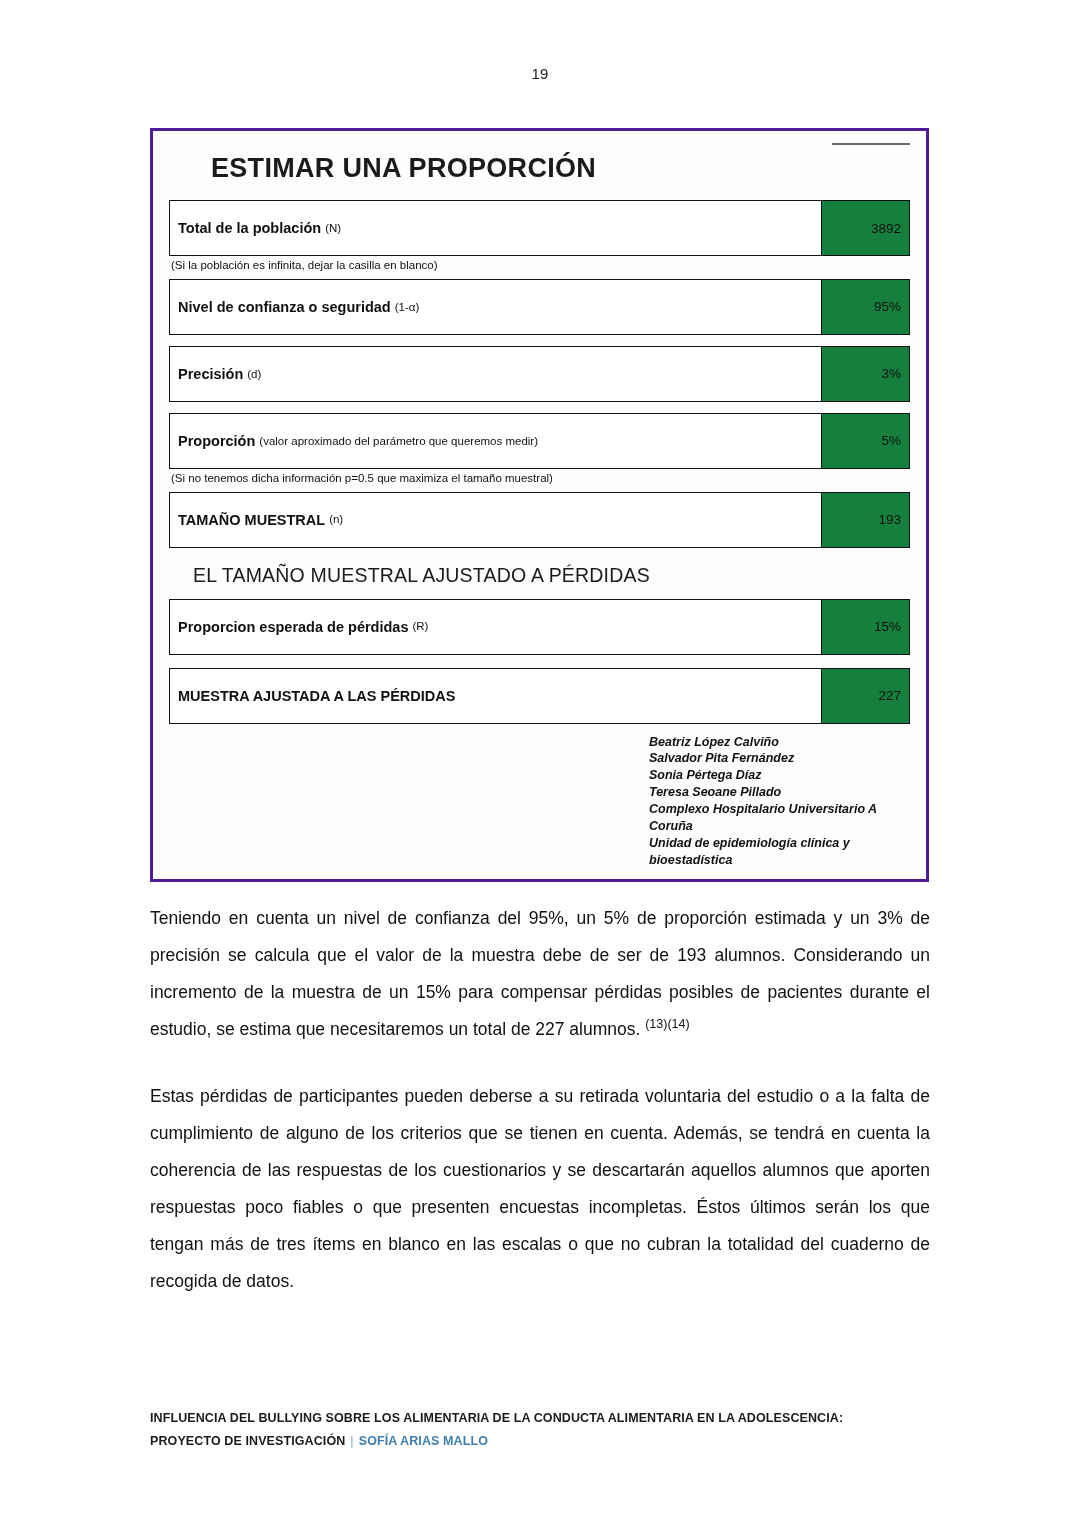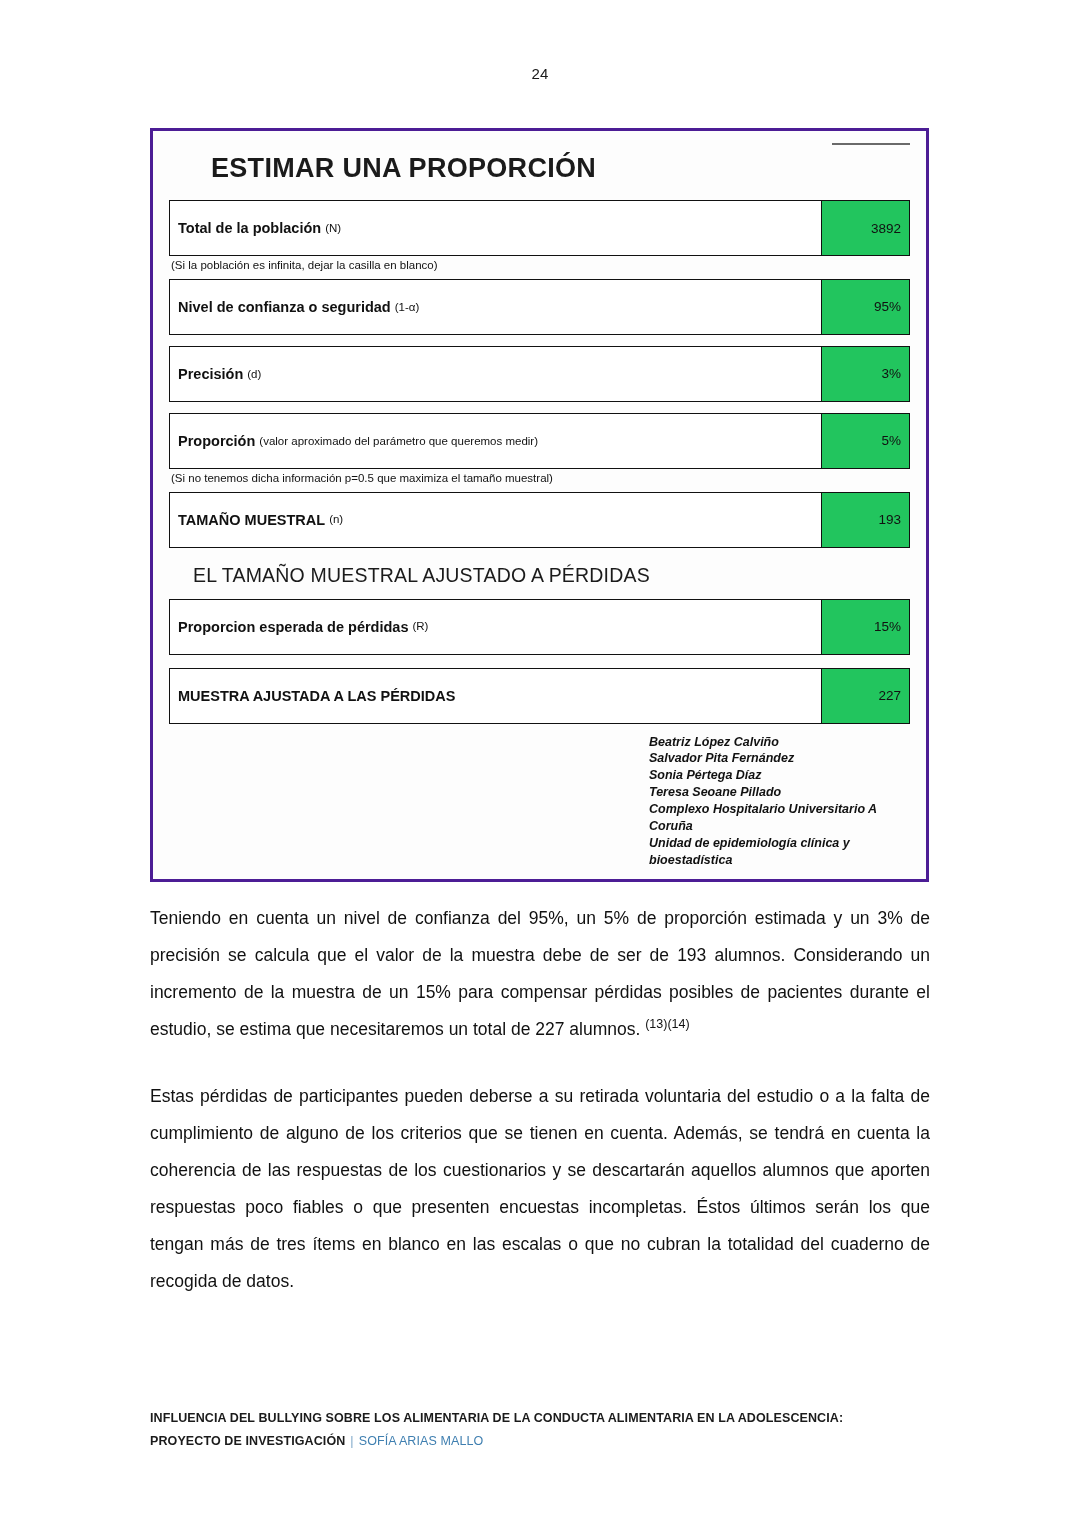--- a/index.html
+++ b/index.html
@@ -80,21 +80,21 @@
     font-size: 14.5px;
   }
   .calc-label .lbl-small {
     font-size: 11.5px;
     font-weight: 400;
     margin-left: 4px;
   }
   .calc-value {
     flex: 0 0 75px;
     border: 1px solid #111;
-    background: #22c55e;
+    background: #15803d;
     text-align: right;
     padding: 4px 8px 4px 4px;
     font-size: 13.5px;
     color: #111;
     display: flex;
     align-items: center;
     justify-content: flex-end;
     min-height: 22px;
   }
   .calc-note {
@@ -155,29 +155,29 @@
     line-height: 1.9;
     letter-spacing: 0.1px;
   }
   .footer .sep {
     color: #7fa8c9;
     font-weight: 400;
     padding: 0 5px;
   }
   .footer .author {
     color: #3f7fb0;
-    font-weight: normal;
+    font-weight: bold;
   }
 </style>
 </head>
 <body>
 
 <div class="page">
 
-  <div class="page-number">24</div>
+  <div class="page-number">19</div>
 
   <div class="figure">
     <div class="topbar"></div>
     <div class="fig-title">ESTIMAR UNA PROPORCIÓN</div>
 
     <div class="calc-row">
       <div class="calc-label">
         <span class="lbl-strong">Total de la población</span>
         <span class="lbl-small">(N)</span>
       </div>

